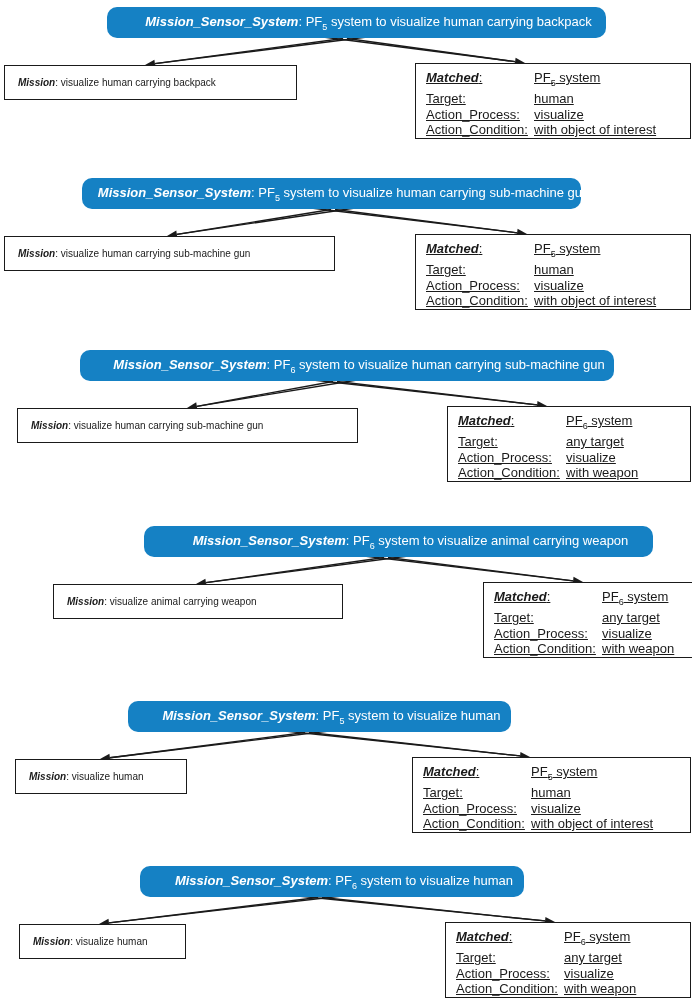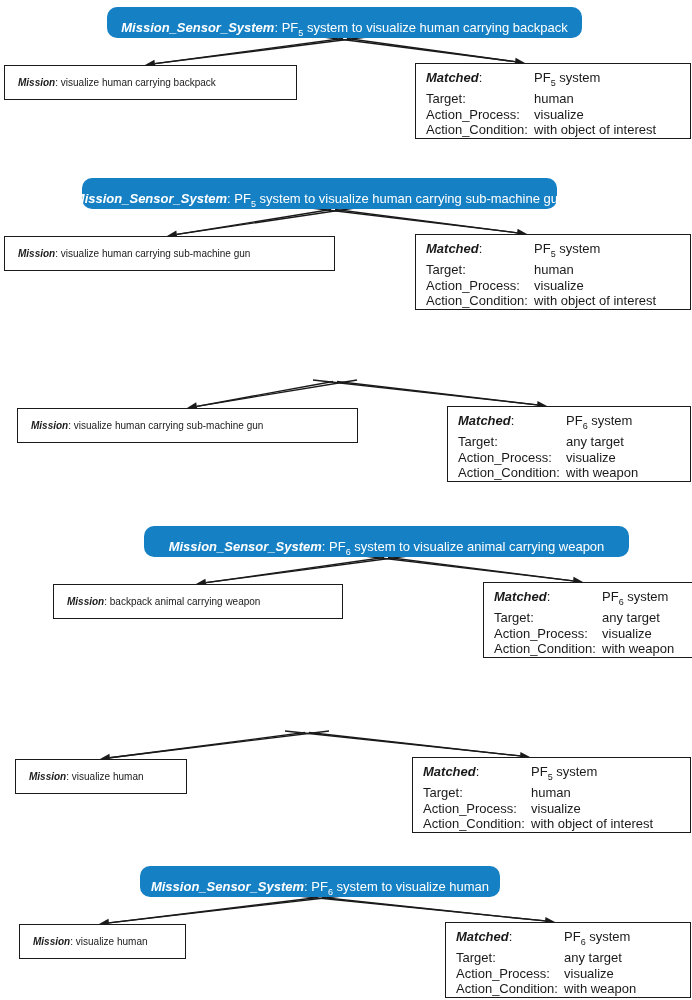--- a/index.html
+++ b/index.html
@@ -4,35 +4,35 @@
 <style>
   :root { --blue: #1581c4; --ink: #1a1a1a; }
   html, body { margin: 0; padding: 0; }
   body {
     width: 692px; height: 1000px; background: #fff; position: relative;
     font-family: "Liberation Sans", sans-serif; color: #1a1a1a; overflow: hidden;
   }
   .block { position: absolute; left: 0; width: 692px; height: 134px; }
   .header {
     position: absolute; top: 0; height: 31px; background: var(--blue);
-    color: #fff; border-radius: 10px; display: flex; align-items: flex-end;
-    justify-content: center; font-size: 13px; white-space: nowrap; z-index: 2;
+    color: #fff; border-radius: 10px; display: flex; align-items: center;
+    justify-content: center; font-size: 13px; white-space: nowrap; z-index: 2; padding-left: 24px;
   }
   .bi { font-weight: bold; font-style: italic; }
   .mission-box {
     position: absolute; top: 58px; height: 35px; border: 1.5px solid var(--ink);
     background: #fff; display: flex; align-items: center; padding-left: 13px;
     box-sizing: border-box; font-size: 10px; white-space: nowrap; z-index: 2;
   }
   .matched-box {
     position: absolute; top: 56px; height: 76px; border: 1.5px solid var(--ink);
     background: #fff; box-sizing: border-box; padding: 6px 4px 6px 10px;
     font-size: 13px; z-index: 2;
   }
-  .mrow { display: grid; grid-template-columns: 108px 1fr; line-height: 15.5px; white-space: nowrap; }
+  .mrow { display: grid; grid-template-columns: 108px 1fr; line-height: 15.5px; white-space: nowrap; text-decoration: underline; }
   sub { font-size: 9px; }
   svg.arrows { position: absolute; top: 0; left: 0; z-index: 1; }
   svg.arrows line { stroke: var(--ink); stroke-width: 1.3; }
   svg.arrows polygon { fill: var(--ink); }
 </style>
 </head>
 <body>
 
 <div id="diagram">
     <section class="block" style="top: 7px;">
@@ -97,20 +97,23 @@
         <span>Action_Process:</span>
         <span>visualize</span>
       </div>
       <div class="mrow">
         <span>Action_Condition:</span>
         <span>with object of interest</span>
       </div>
     </div>
   </section>
     <section class="block" style="top: 350px;">
+    <div class="header" style="left: 80px; width: 510px;">
+      <span><span class="bi">Mission_Sensor_System</span><span>: </span><span>PF</span><sub>6</sub><span> system to visualize human carrying sub-machine gun</span></span>
+    </div>
     <svg class="arrows" width="692" height="134" viewBox="0 0 692 134">
         <line x1="357" y1="30" x2="196.85451111716162" y2="56.30040868390725"></line>
         <line x1="333" y1="31.5" x2="196.85451111716162" y2="56.30040868390725"></line>
         <polygon points="187,58 196.17467459072452,52.3586042370426 197.53434764359872,60.2422131307719"></polygon>
         <line x1="313" y1="30" x2="537.0640616193199" y2="54.86989890039561"></line>
         <line x1="337" y1="31.5" x2="537.0640616193199" y2="54.86989890039561"></line>
         <polygon points="547,56 536.6120211794781,58.844274252667674 537.5161020591617,50.89552354812355"></polygon>
       </svg>
     <div class="mission-box" style="left: 17px; width: 341px;">
       <span><span class="bi">Mission</span><span>: </span><span>visualize human carrying sub-machine gun</span></span>
@@ -140,21 +143,21 @@
     </div>
     <svg class="arrows" width="692" height="134" viewBox="0 0 692 134">
         <line x1="372" y1="30" x2="169.9084523558863" y2="56.64997336651049"></line>
         <line x1="348" y1="31.5" x2="169.9084523558863" y2="56.64997336651049"></line>
         <polygon points="160,58 169.36844170249051,52.68659242415596 170.4484630092821,60.61335430886501"></polygon>
         <line x1="328" y1="30" x2="537.0735763647673" y2="54.789168131451085"></line>
         <line x1="352" y1="31.5" x2="537.0735763647673" y2="54.789168131451085"></line>
         <polygon points="547,56 536.5892436173477,58.759737585544165 537.5579091121868,50.818598677358004"></polygon>
       </svg>
     <div class="mission-box" style="left: 17px; width: 290px;">
-      <span><span class="bi">Mission</span><span>: </span><span>backpack animal carrying weapon</span></span>
+      <span><span class="bi">Mission</span><span>: </span><span>visualize animal carrying weapon</span></span>
     </div>
     <div class="matched-box" style="left: 447px; width: 244px;">
       <div class="mrow">
         <span><span class="bi">Matched</span><span>:</span></span>
         <span><span>PF</span><sub>6</sub><span> system</span></span>
       </div>
       <div class="mrow">
         <span>Target:</span>
         <span>any target</span>
       </div>
@@ -162,20 +165,23 @@
         <span>Action_Process:</span>
         <span>visualize</span>
       </div>
       <div class="mrow">
         <span>Action_Condition:</span>
         <span>with weapon</span>
       </div>
     </div>
   </section>
     <section class="block" style="top: 701px;">
+    <div class="header" style="left: 128px; width: 359px;">
+      <span><span class="bi">Mission_Sensor_System</span><span>: </span><span>PF</span><sub>5</sub><span> system to visualize human</span></span>
+    </div>
     <svg class="arrows" width="692" height="134" viewBox="0 0 692 134">
         <line x1="329" y1="30" x2="109.9220737276238" y2="56.75402530378918"></line>
         <line x1="305" y1="31.5" x2="109.9220737276238" y2="56.75402530378918"></line>
         <polygon points="100,58 109.42368384913946,52.78519581273966 110.42046360610813,60.722854794838696"></polygon>
         <line x1="285" y1="30" x2="520.0582071242864" y2="54.922616866473085"></line>
         <line x1="309" y1="31.5" x2="520.0582071242864" y2="54.922616866473085"></line>
         <polygon points="530,56 519.6272538708756,58.899334016758566 520.4891603776971,50.945899716187604"></polygon>
       </svg>
     <div class="mission-box" style="left: 15px; width: 172px;">
       <span><span class="bi">Mission</span><span>: </span><span>visualize human</span></span>

